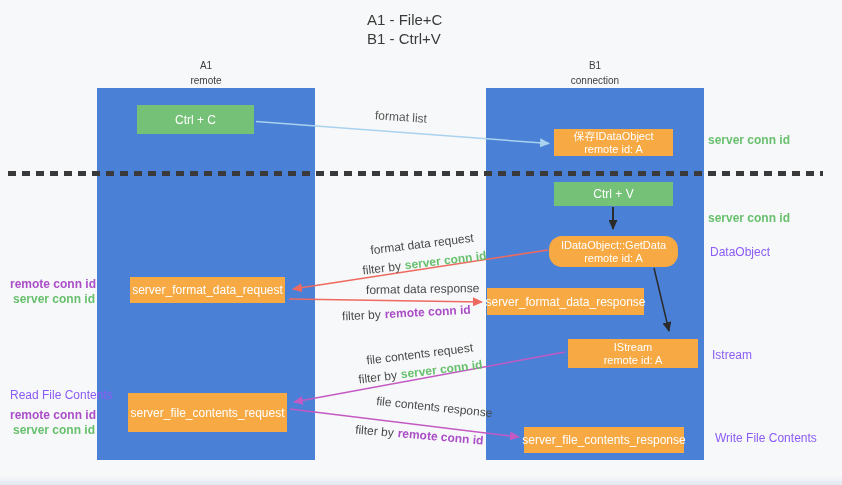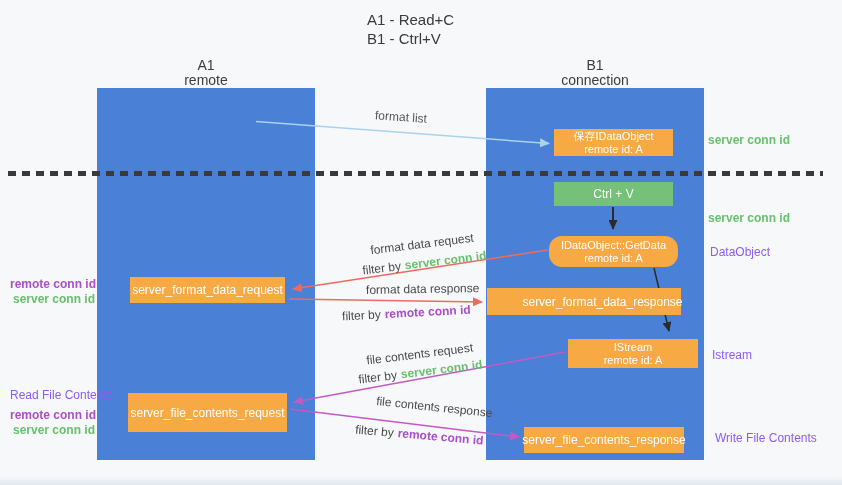--- a/index.html
+++ b/index.html
@@ -5,21 +5,21 @@
   html,body{margin:0;padding:0;}
   body{font-family:"Liberation Sans", sans-serif; background:var(--bg,#f7f8f9);}
   .stage{position:relative;width:842px;height:485px;overflow:hidden;background:var(--bg);}
 
   .title{position:absolute;left:367px;top:10px;font-size:15px;line-height:19px;color:#3a3a3a;}
 
   .col{position:absolute;top:88px;width:218px;height:372px;background:var(--column-blue);z-index:1;}
   .col-left{left:97px;}
   .col-right{left:486px;}
 
-  .hdr{position:absolute;top:58px;width:218px;text-align:center;font-size:14px;line-height:15px;color:#3d3d3d;z-index:3;}
+  .hdr{position:absolute;top:58px;width:218px;text-align:center;font-size:10px;line-height:15px;color:#3d3d3d;z-index:3;}
   .hdr-left{left:97px;}
   .hdr-right{left:486px;}
 
   .dotline{position:absolute;left:8px;top:171px;width:815px;height:5px;z-index:4;
     background:repeating-linear-gradient(90deg, var(--dash) 0 8px, transparent 8px 14px);}
 
   svg.arrows{position:absolute;left:0;top:0;z-index:2;}
   .s-blue{stroke:var(--arrow-blue);}  .f-blue{fill:var(--arrow-blue);}
   .s-black{stroke:var(--arrow-black);}.f-black{fill:var(--arrow-black);}
   .s-salmon{stroke:var(--arrow-salmon);}.f-salmon{fill:var(--arrow-salmon);}
@@ -43,21 +43,21 @@
 
   .bottom-fade{position:absolute;left:0;right:0;bottom:0;height:9px;z-index:0;
     background:linear-gradient(180deg, rgba(210,220,236,0), rgba(205,215,232,0.5));}
 </style>
 </head>
 <body>
 
 <div class="stage">
 
   <div class="title">
-    <div>A1 - Read+C</div>
+    <div>A1 - File+C</div>
     <div>B1 - Ctrl+V</div>
   </div>
 
   <div class="hdr hdr-left">
     <div>A1</div>
     <div>remote</div>
   </div>
   <div class="hdr hdr-right">
     <div>B1</div>
     <div>connection</div>
@@ -85,40 +85,43 @@
     </defs>
     <line x1="256" y1="121.5" x2="549" y2="143.5" class="s-blue" stroke-width="1.5" marker-end="url(#mk-blue)"></line>
     <line x1="613" y1="207" x2="613" y2="229" class="s-black" stroke-width="2" marker-end="url(#mk-black)"></line>
     <line x1="654" y1="268" x2="669" y2="331" class="s-black" stroke-width="1.5" marker-end="url(#mk-black)"></line>
     <line x1="548" y1="250" x2="293" y2="289" class="s-salmon" stroke-width="1.5" marker-end="url(#mk-salmon)"></line>
     <line x1="289" y1="299" x2="482" y2="302" class="s-salmon" stroke-width="1.5" marker-end="url(#mk-salmon)"></line>
     <line x1="565" y1="352" x2="294" y2="402" class="s-magenta" stroke-width="1.5" marker-end="url(#mk-magenta)"></line>
     <line x1="290" y1="409" x2="519" y2="437" class="s-magenta" stroke-width="1.5" marker-end="url(#mk-magenta)"></line>
   </svg>
 
+  <div class="node green fs12" style="left:137px;top:105px;width:117px;height:29px;">
+    <div>Ctrl + C</div>
+  </div>
 
   <div class="node orange fs11" style="left:554px;top:129px;width:119px;height:27px;">
     <div>保存IDataObject</div>
     <div>remote id: A</div>
   </div>
 
   <div class="node green fs12" style="left:554px;top:182px;width:119px;height:24px;">
     <div>Ctrl + V</div>
   </div>
 
   <div class="node orange fs11" style="left:549px;top:236px;width:129px;height:31px;border-radius:13px;">
     <div>IDataObject::GetData</div>
     <div>remote id: A</div>
   </div>
 
   <div class="node orange fs12" style="left:130px;top:277px;width:155px;height:26px;">
     <div>server_format_data_request</div>
   </div>
 
-  <div class="node orange fs12" style="left:487px;top:288px;width:157px;height:27px;padding-left:37px;">
+  <div class="node orange fs12" style="left:487px;top:288px;width:157px;height:27px;">
     <div>server_format_data_response</div>
   </div>
 
   <div class="node orange fs11" style="left:568px;top:339px;width:130px;height:29px;">
     <div>IStream</div>
     <div>remote id: A</div>
   </div>
 
   <div class="node orange fs12" style="left:128px;top:393px;width:159px;height:39px;">
     <div>server_file_contents_request</div>

